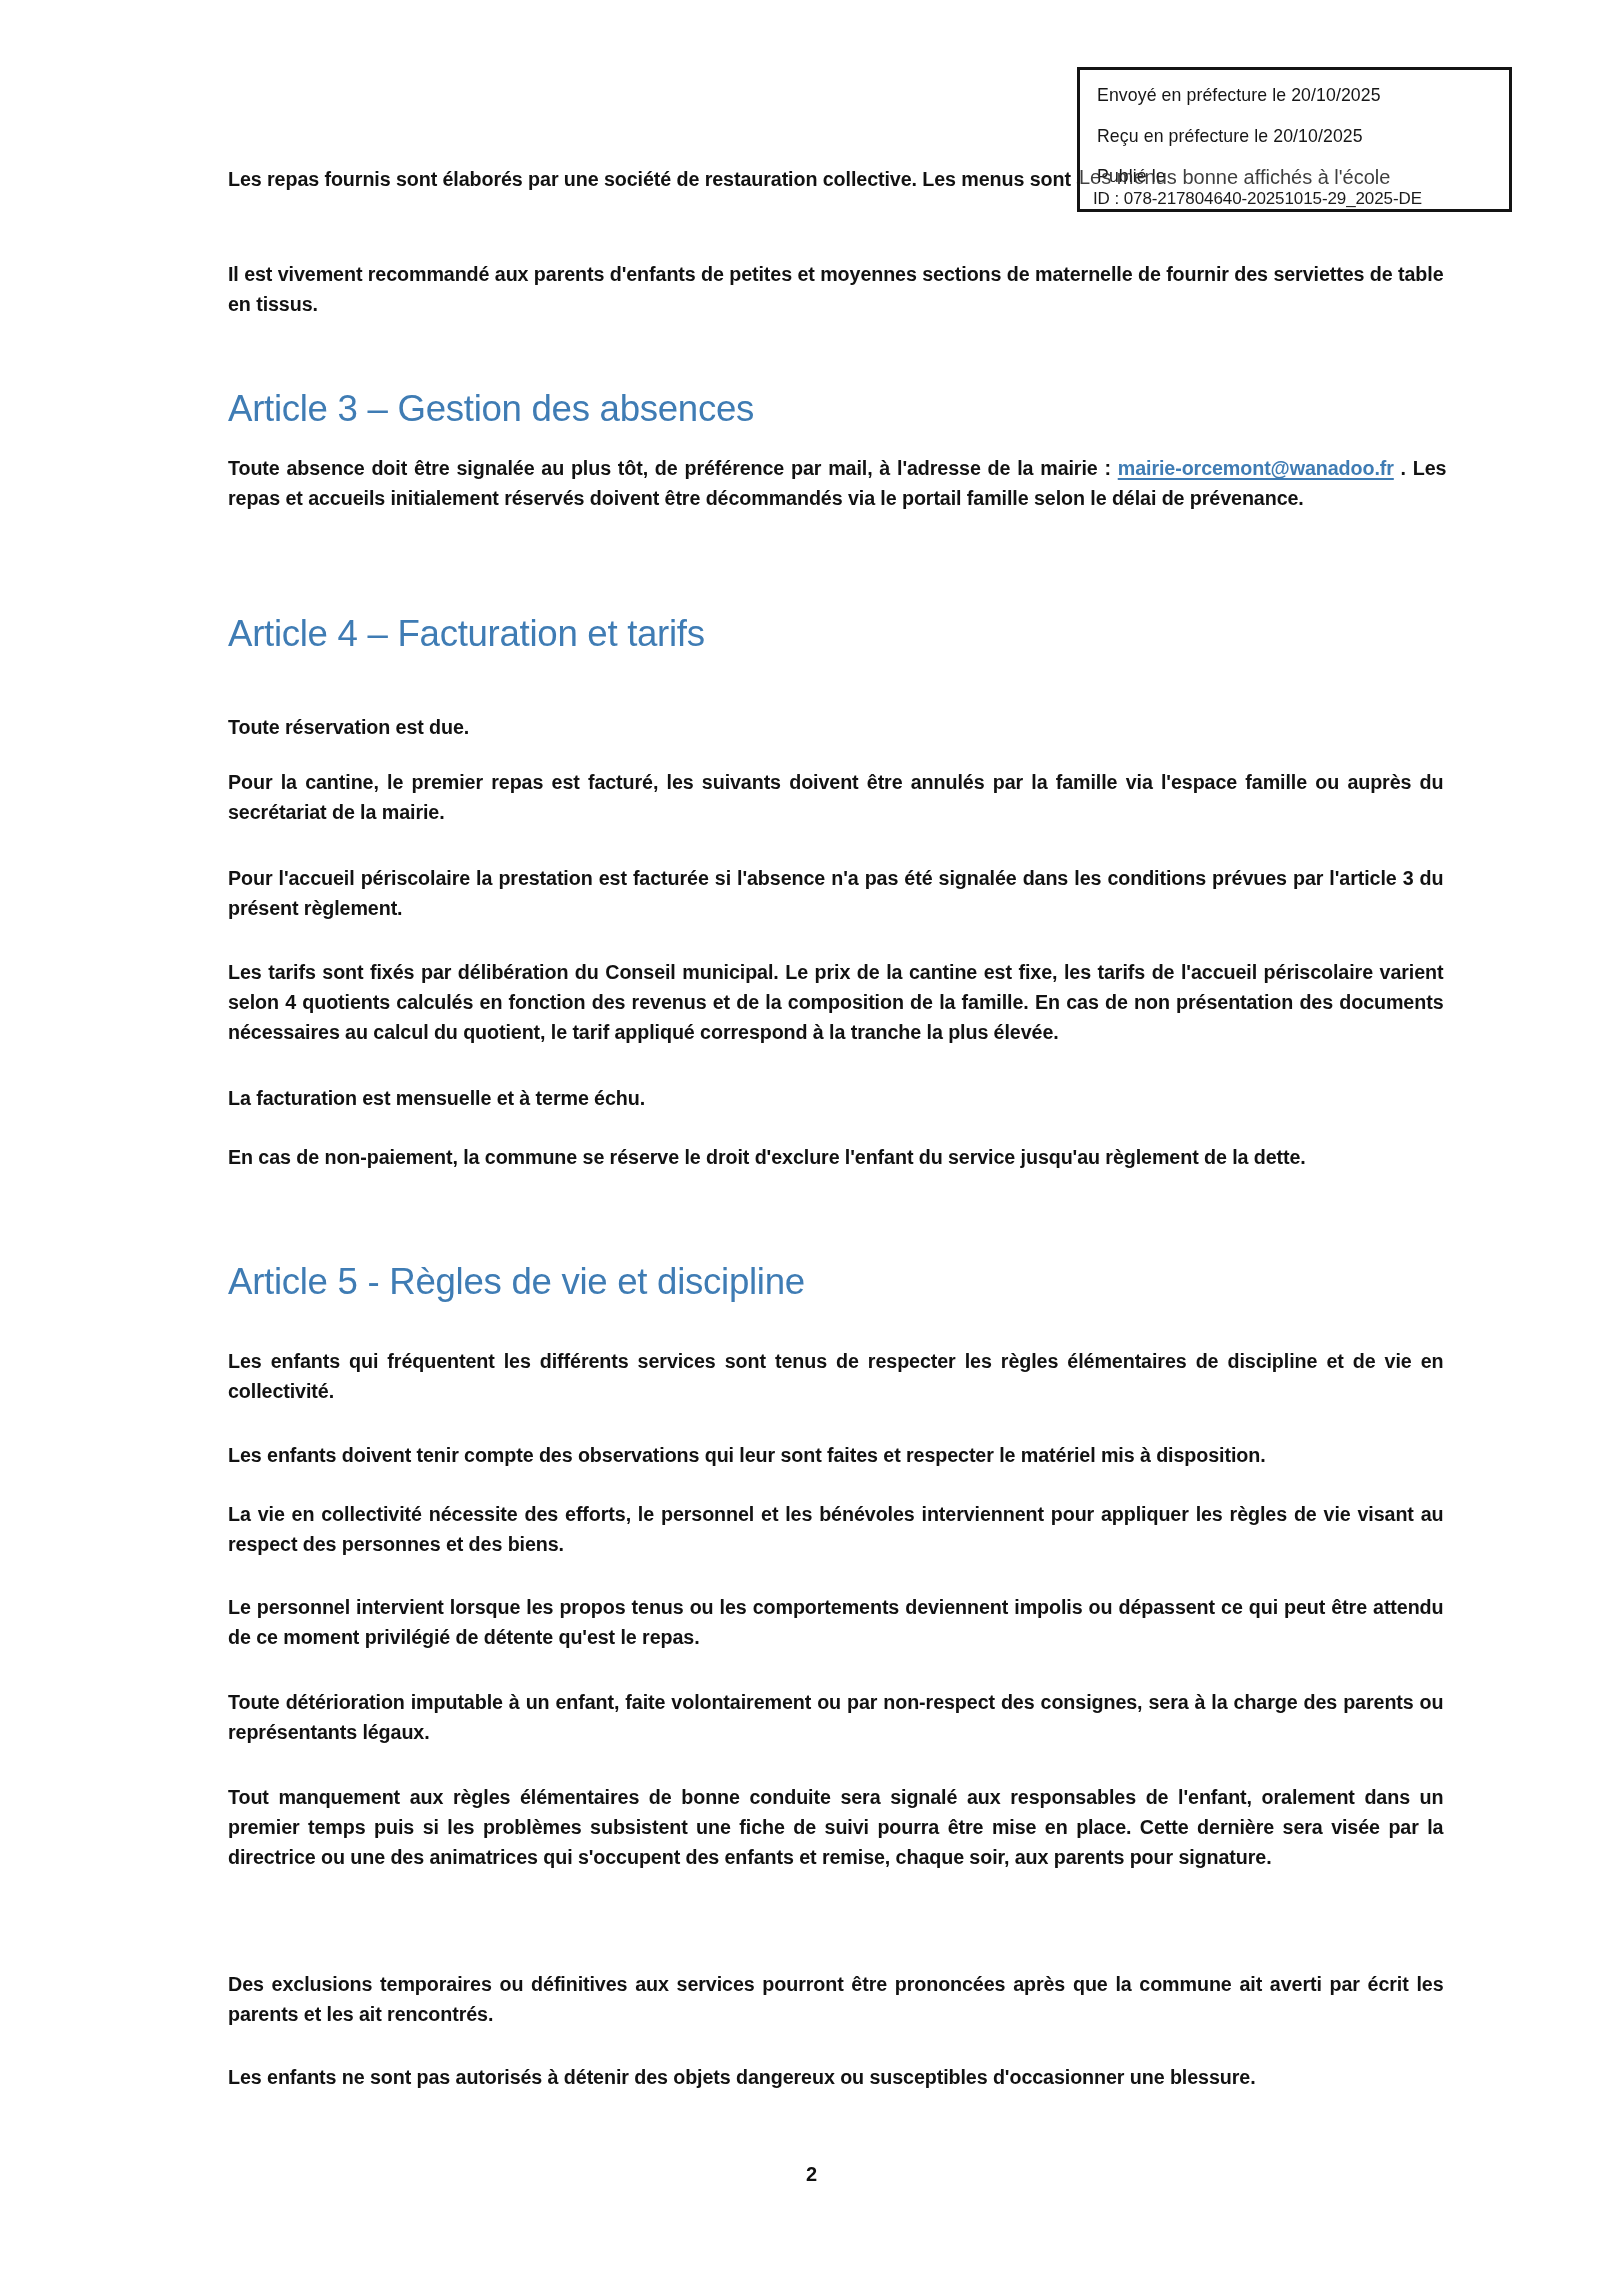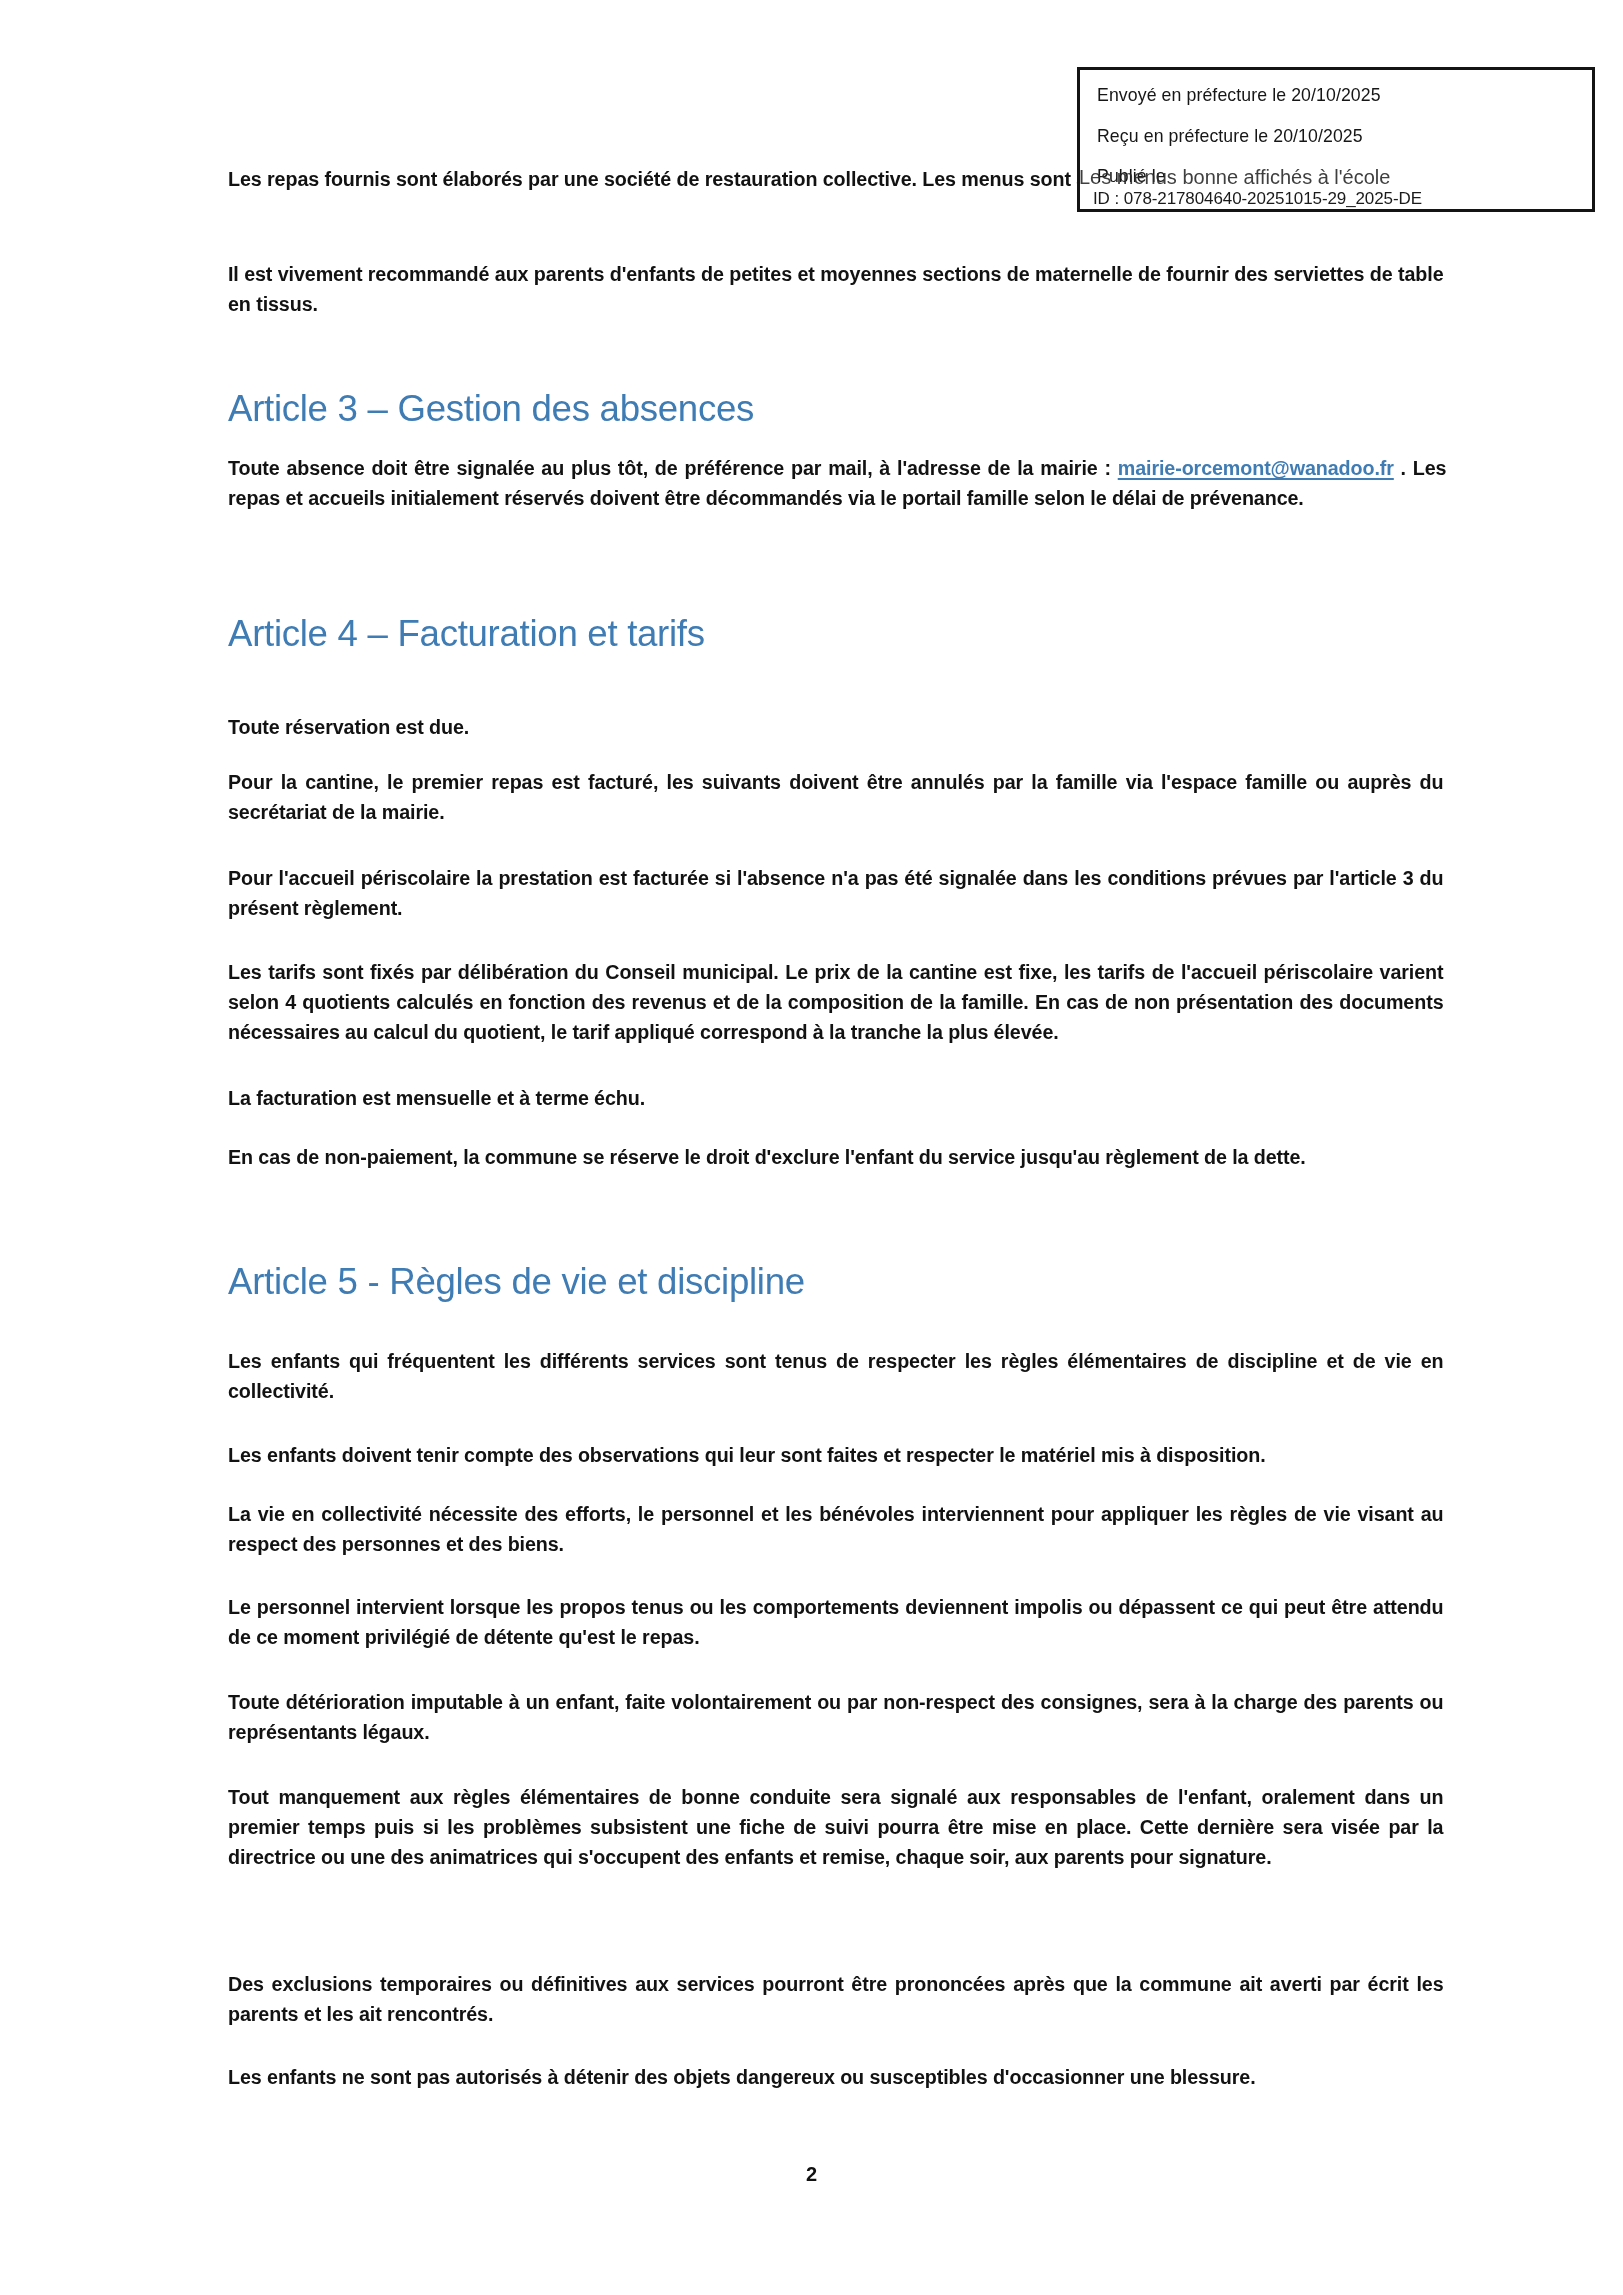--- a/index.html
+++ b/index.html
@@ -16,21 +16,21 @@
     color: #111111;
     overflow: hidden;
     
   }
 
   
   .stamp {
     position: absolute;
     left: 1077px;
     top: 67px;
-    width: 518px;
+    width: 435px;
     height: 145px;
     border: 3.3px solid #141414;
     background: #ffffff;
     box-sizing: border-box;
     z-index: 5;
   }
   .stamp-line {
     position: absolute;
     left: 17px;
     font-size: 17.7px;

